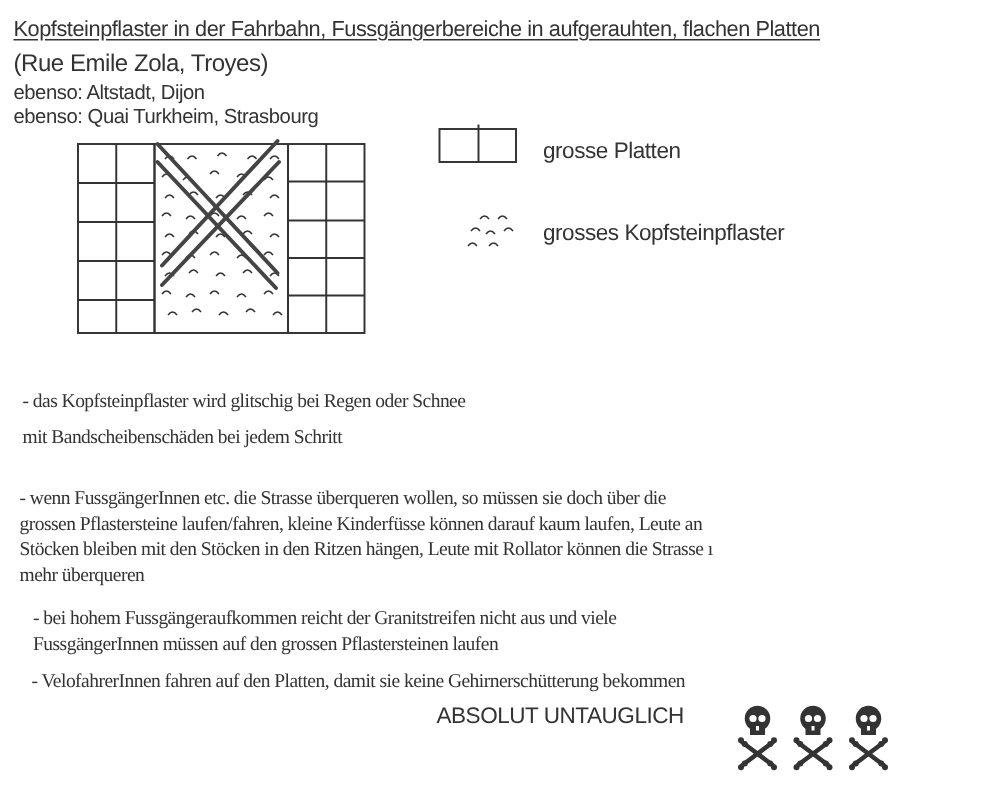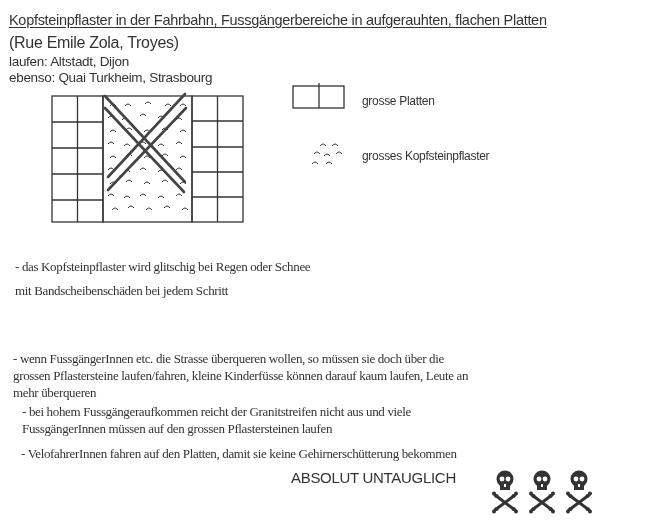--- a/index.html
+++ b/index.html
@@ -1,34 +1,34 @@
 <!DOCTYPE html>
 <html><head>
 <meta charset="utf-8">
 <style>
   html, body { margin: 0; padding: 0; background: #ffffff; }
   body { width: 658px; height: 531px; position: relative; overflow: hidden;
          font-family: "Liberation Sans", sans-serif; color: #333333; }
-  .t { position: absolute; white-space: nowrap; font-size: 12px; line-height: 16px; letter-spacing: -0.3px; }
+  .t { position: absolute; white-space: nowrap; font-size: 15px; line-height: 16px; letter-spacing: -0.3px; }
   .title { left: 9px; top: 12px; font-size: 14.5px; text-decoration: underline; text-underline-offset: 2px; }
   .sub { left: 9px; top: 35px; font-size: 16px; }
   .eb1 { left: 9px; top: 54px; font-size: 13.5px; }
   .eb2 { left: 9px; top: 70px; font-size: 13.5px; }
   .leg1 { left: 362px; top: 93px; }
   .leg2 { left: 362px; top: 148px; }
   .p { position: absolute; font-size: 13px; line-height: 17px; letter-spacing: -0.35px; white-space: pre; font-family: Liberation Serif, serif; }
   .verdict { position: absolute; left: 291px; top: 469px; font-size: 15px; font-weight: normal; letter-spacing: -0.3px; color: #333; }
   svg { position: absolute; }
 </style>
 </head>
 <body>
 
 <div class="t title">Kopfsteinpflaster in der Fahrbahn, Fussgängerbereiche in aufgerauhten, flachen Platten </div>
 <div class="t sub">(Rue Emile Zola, Troyes)</div>
-<div class="t eb1">laufen: Altstadt, Dijon</div>
+<div class="t eb1">ebenso: Altstadt, Dijon</div>
 <div class="t eb2">ebenso: Quai Turkheim, Strasbourg</div>
 
 <svg width="260" height="150" viewBox="0 0 260 150" style="left:0;top:82px;">
   <g stroke="#333" stroke-width="1.3" fill="none">
 
     <rect x="52" y="14" width="51" height="126"></rect>
     <line x1="77.5" y1="14" x2="77.5" y2="140"></line>
     <line x1="52" y1="40" x2="103" y2="40"></line>
     <line x1="52" y1="66" x2="103" y2="66"></line>
     <line x1="52" y1="92" x2="103" y2="92"></line>
@@ -78,21 +78,21 @@
     <path d="M6 14 q3 -4 6 0 M16 16 q3 -4 6 0 M28 14 q3 -4 6 0"></path>
     <path d="M4 24 q3 -4 6 0 M18 24 q3 -4 6 0"></path>
   </g>
 </svg>
 <div class="t leg2">grosses Kopfsteinpflaster</div>
 
 <div class="p" style="left:15px;top:258px;"><span>- das Kopfsteinpflaster wird glitschig bei Regen oder Schnee</span></div>
 
 <div class="p" style="left:15px;top:282px;"><div>mit Bandscheibenschäden bei jedem Schritt</div></div>
 
-<div class="p" style="left:13px;top:323px;margin-top:27px;"><div>- wenn FussgängerInnen etc. die Strasse überqueren wollen, so müssen sie doch über die</div><div>grossen Pflastersteine laufen/fahren, kleine Kinderfüsse können darauf kaum laufen, Leute an</div><div>mehr überqueren</div></div>
+<div class="p" style="left:13px;top:323px;"><div>- wenn FussgängerInnen etc. die Strasse überqueren wollen, so müssen sie doch über die</div><div>grossen Pflastersteine laufen/fahren, kleine Kinderfüsse können darauf kaum laufen, Leute an</div><div>Stöcken bleiben mit den Stöcken in den Ritzen hängen, Leute mit Rollator können die Strasse ı</div><div>mehr überqueren</div></div>
 
 <div class="p" style="left:22px;top:403px;"><div>- bei hohem Fussgängeraufkommen reicht der Granitstreifen nicht aus und viele</div><div>FussgängerInnen müssen auf den grossen Pflastersteinen laufen</div></div>
 
 <div class="p" style="left:21px;top:445px;"><span>- VelofahrerInnen fahren auf den Platten, damit sie keine Gehirnerschütterung bekommen</span></div>
 
 <div class="verdict">ABSOLUT UNTAUGLICH</div>
 
 <svg width="120" height="50" viewBox="0 0 120 50" style="left:490px;top:468px;">
   <defs>
     <g id="skull">

